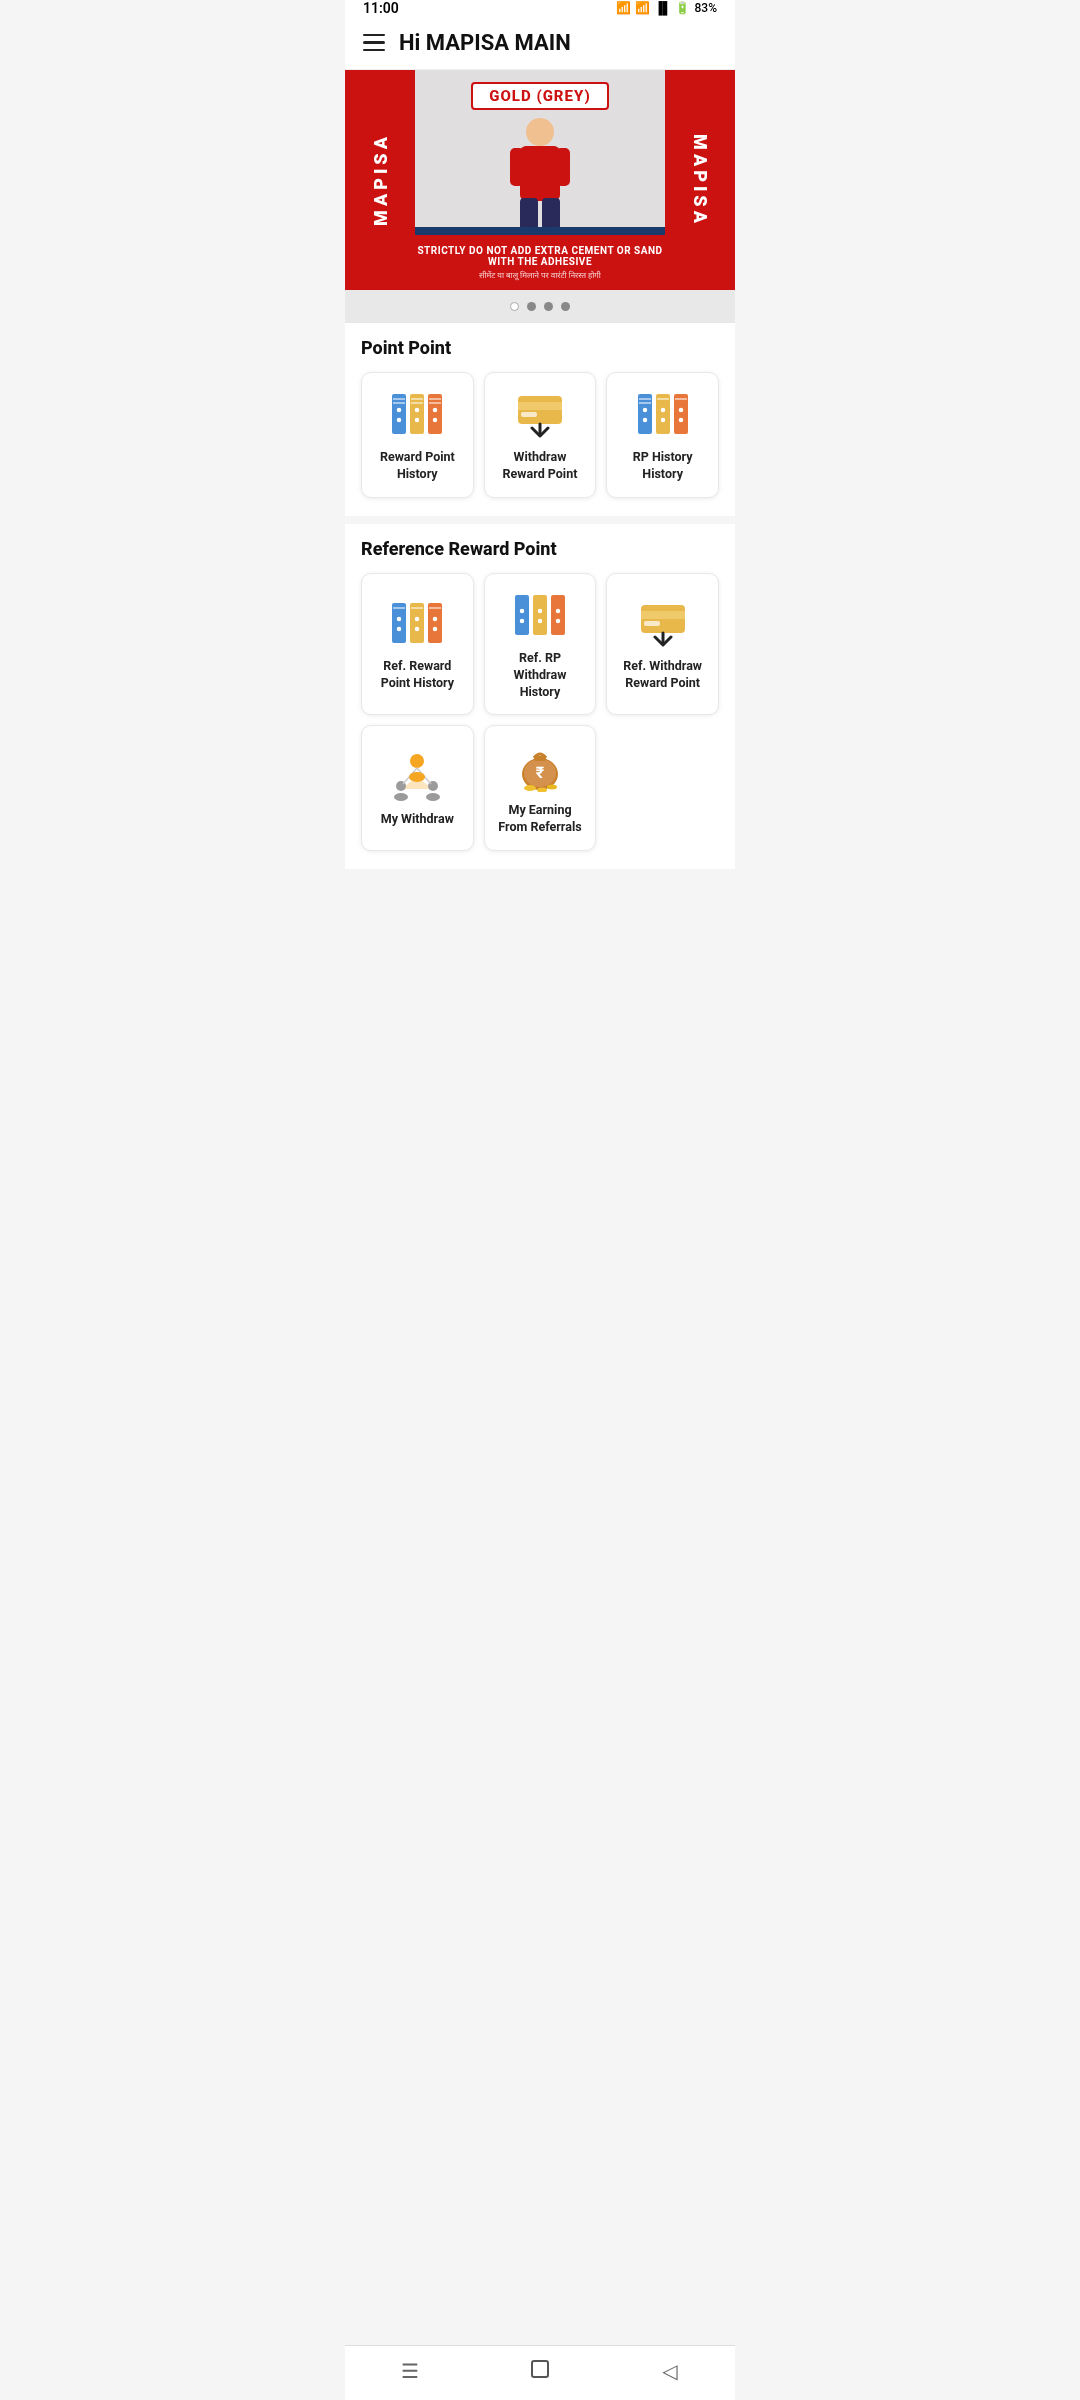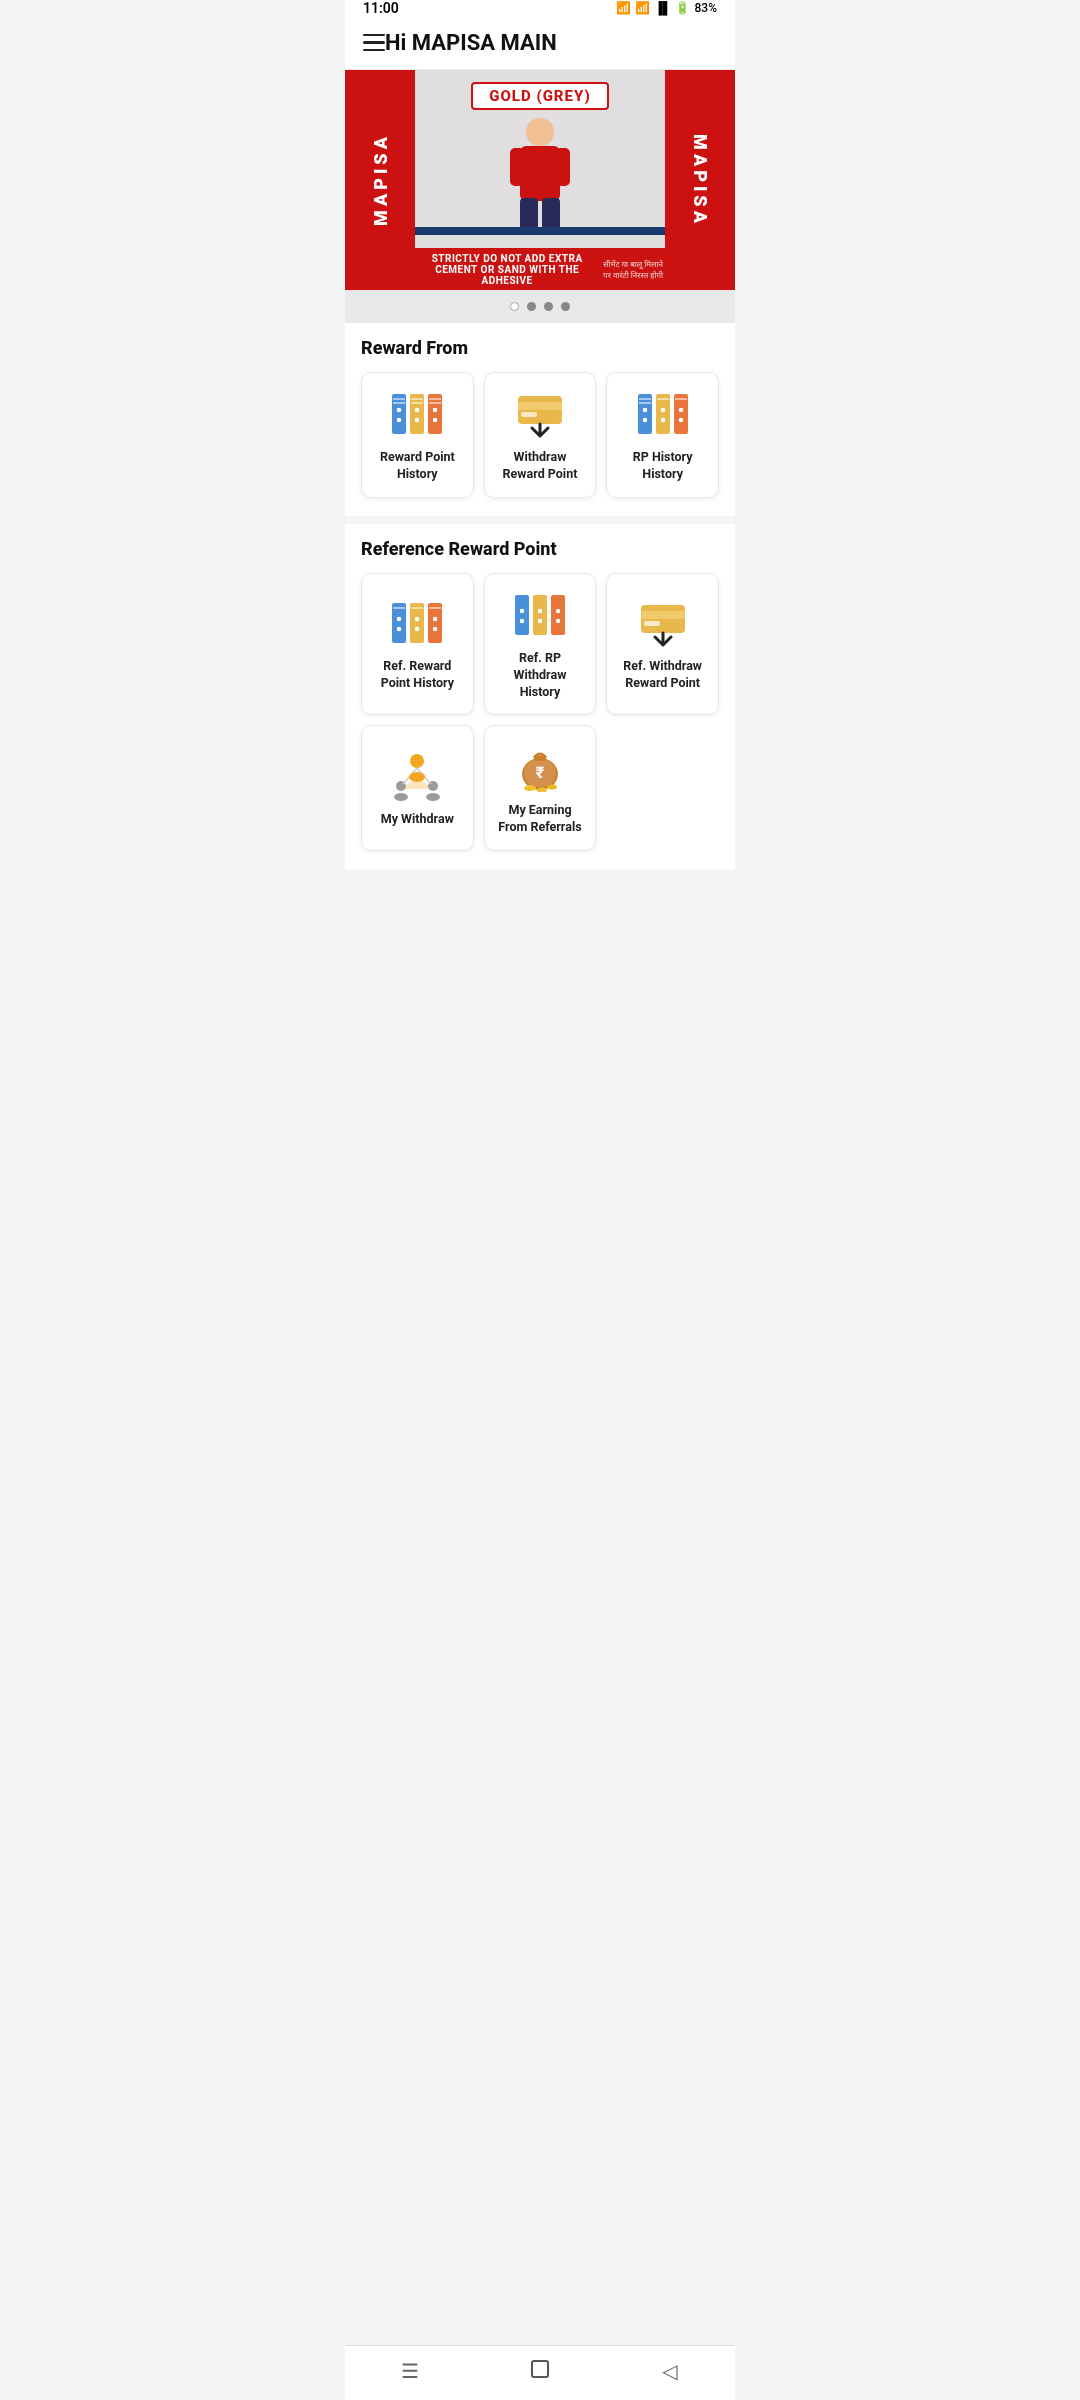--- a/index.html
+++ b/index.html
@@ -23,20 +23,21 @@
       font-size: 13px;
       font-weight: 500;
     }
     .status-left { font-weight: 600; font-size: 14px; }
     .status-right { display: flex; align-items: center; gap: 4px; font-size: 12px; }
 
     
     .header {
       display: flex;
       align-items: center;
+      gap: 14px;
       background: #fff;
       padding: 10px 18px 14px;
       border-bottom: 1px solid #eee;
     }
     .hamburger {
       display: flex;
       flex-direction: column;
       gap: 5px;
       cursor: pointer;
     }
@@ -125,24 +126,24 @@
       border-radius: 4px;
       margin-top: 12px;
       letter-spacing: 1px;
     }
     
     .banner-bottom-red {
       position: absolute;
       bottom: 0;
       left: 70px;
       right: 70px;
-      height: 42px;
+      height: 55px;
       background: #cc1111;
       display: flex;
-      flex-direction: row;
+      flex-direction: column;
       align-items: center;
       justify-content: center;
       gap: 2px;
     }
     .banner-text-white {
       color: #fff;
       font-weight: 700;
       font-size: 10px;
       text-align: center;
       letter-spacing: 0.5px;
@@ -318,21 +319,21 @@
 
   <div class="dots-row">
     <div class="dot dot-active"></div>
     <div class="dot dot-inactive"></div>
     <div class="dot dot-inactive"></div>
     <div class="dot dot-inactive"></div>
   </div>
 </div>
 
 <div class="section-wrapper">
-  <div class="section-title">Reward From</div>
+  <div class="section-title">Point Point</div>
   <div class="grid-3">
 
     <div class="card">
       <div class="card-icon">
         <svg width="54" height="48" viewBox="0 0 54 48">
 
           <rect x="2" y="4" width="14" height="40" rx="2" fill="#4a90d9"></rect>
           <rect x="3" y="8" width="12" height="2" fill="#fff" opacity="0.5"></rect>
           <rect x="3" y="12" width="12" height="2" fill="#fff" opacity="0.5"></rect>
           <circle cx="9" cy="20" r="3" fill="#fff" stroke="#4a90d9" stroke-width="1.5"></circle>

